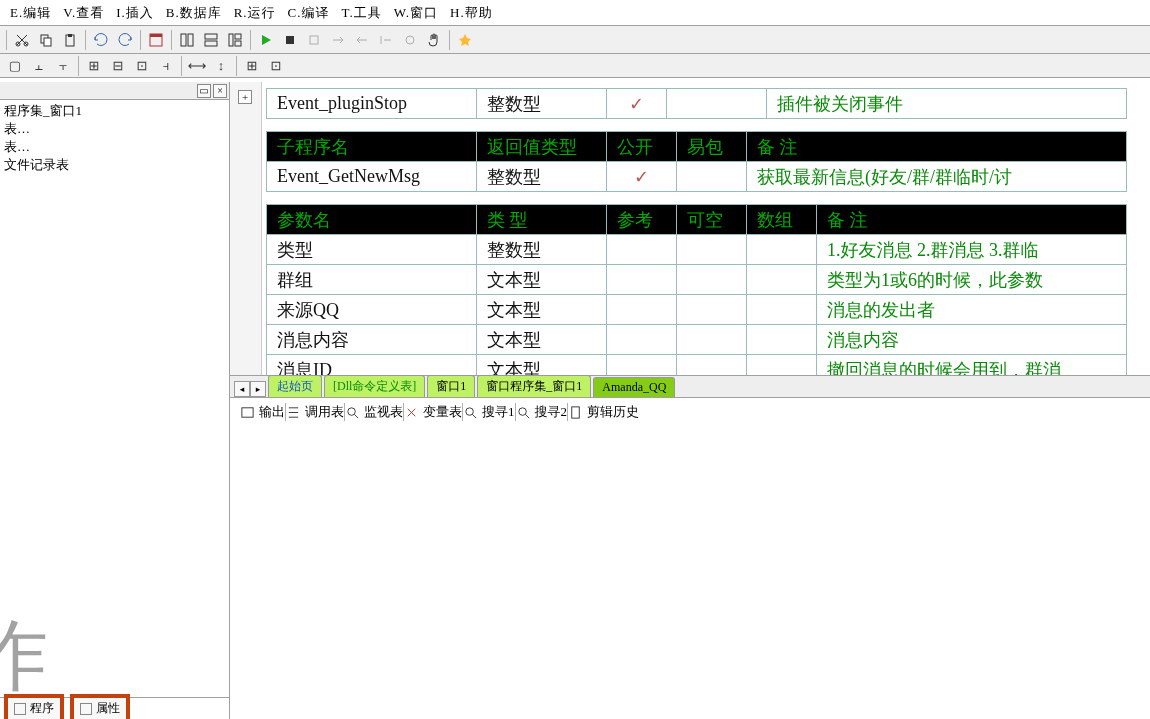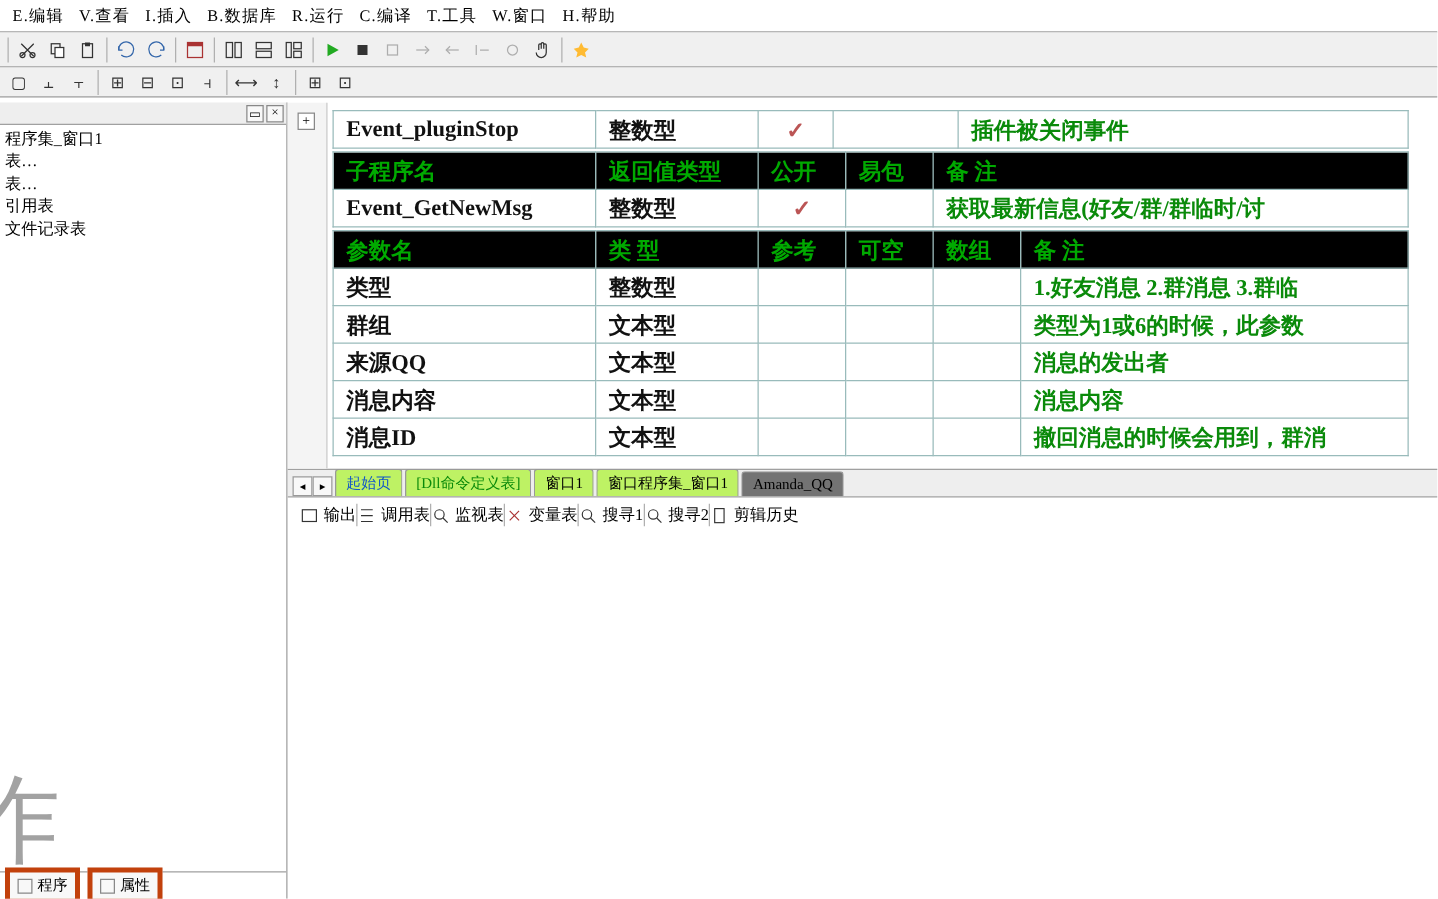--- a/index.html
+++ b/index.html
@@ -32,40 +32,40 @@
 
 .watermark { position:absolute; bottom:10px; left:-30px; font-size:78px; color:#999; font-family:"SimHei",sans-serif; letter-spacing:6px; text-shadow:1px 1px 0 #fff; opacity:0.9; pointer-events:none; }
 
 
 .editor-wrap { flex:1; display:flex; overflow:hidden; }
 .gutter { width:32px; background:#f4f4f4; border-right:1px solid #ccc; position:relative; }
 .gutter .plus { position:absolute; top:8px; left:8px; width:14px; height:14px; border:1px solid #888; display:flex; align-items:center; justify-content:center; font-size:11px; background:#fff; }
 .editor { flex:1; padding:6px 0 6px 4px; overflow:hidden; font-size:18px; position:relative; }
 
 
-.etab { border-collapse:collapse; margin-bottom:2px;font-weight:bold; }
+.etab { border-collapse:collapse; margin-bottom:12px; }
 .etab td { border:1px solid #9bb; padding:2px 10px; font-size:18px; height:30px; vertical-align:middle; white-space:nowrap; }
 .etab .hdr td { background:#000000; color:#0a0; }
 .etab .green { color:#0a8a0a; }
 .etab .black { color:#111; }
 .etab .chk { text-align:center; color:#b55; }
 
 
 .codeline { font-size:18px; padding:4px 0 4px 16px; line-height:30px; }
 .codeline .kw { color:#0066cc; }
 .codeline .fn { color:#6b3fa0; }
 .codeline .id { color:#111; }
 .codeline .num { color:#c06; }
 .codeline .str { color:#a0007a; }
 
 
 .tabstrip { height:22px; border-top:1px solid #a0a0a0; display:flex; align-items:flex-end; padding:0 4px; gap:0; background:#eee; font-size:12px; }
 .tabstrip .scroll { width:16px; height:16px; border:1px solid #999; background:#f8f8f8; display:flex; align-items:center; justify-content:center; font-size:9px; }
 .tabstrip .tab { padding:2px 8px; border:1px solid #999; border-bottom:none; background:#bef264; margin-left:2px; border-radius:3px 3px 0 0; }
-.tabstrip .tab.act { background:#737373; }
+.tabstrip .tab.act { background:#84cc16; }
 .tabstrip .tab.green { color:#0a8a0a; }
 .tabstrip .tab.blue { color:#1156c7; }
 
 
 .left-tabs { position:absolute; bottom:0; left:0; right:0; height:22px; border-top:1px solid #a0a0a0; display:flex; align-items:center; padding:0 4px; gap:6px; font-size:12px; }
 .left-tabs .lt { padding:2px 6px; border:4px solid #c2410c; background:#f8f8f8; display:flex; align-items:center; gap:4px; }
 .icon-sq { width:12px; height:12px; border:1px solid #888; display:inline-block; }
 
 
 .bottom { position:absolute; left:0; right:0; height:30px; bottom:120px; border-top:1px solid #a0a0a0; display:flex; align-items:center; padding:0 10px; font-size:13px; }
@@ -221,21 +221,20 @@
 
   <div class="left">
     <div class="side-head">
       <span class="b">▭</span>
       <span class="b">×</span>
     </div>
     <div class="tree">
       <div class="row">程序集_窗口1</div>
       <div class="row">表…</div>
       <div class="row">表…</div>
-      <div class="row">引用表</div>
       <div class="row">文件记录表</div>
     </div>
     <div class="watermark">作</div>
     <div class="left-tabs">
       <span class="lt">
           <span class="icon-sq"></span>
           <span>程序</span>
         </span>
       <span class="lt">
           <span class="icon-sq"></span>

